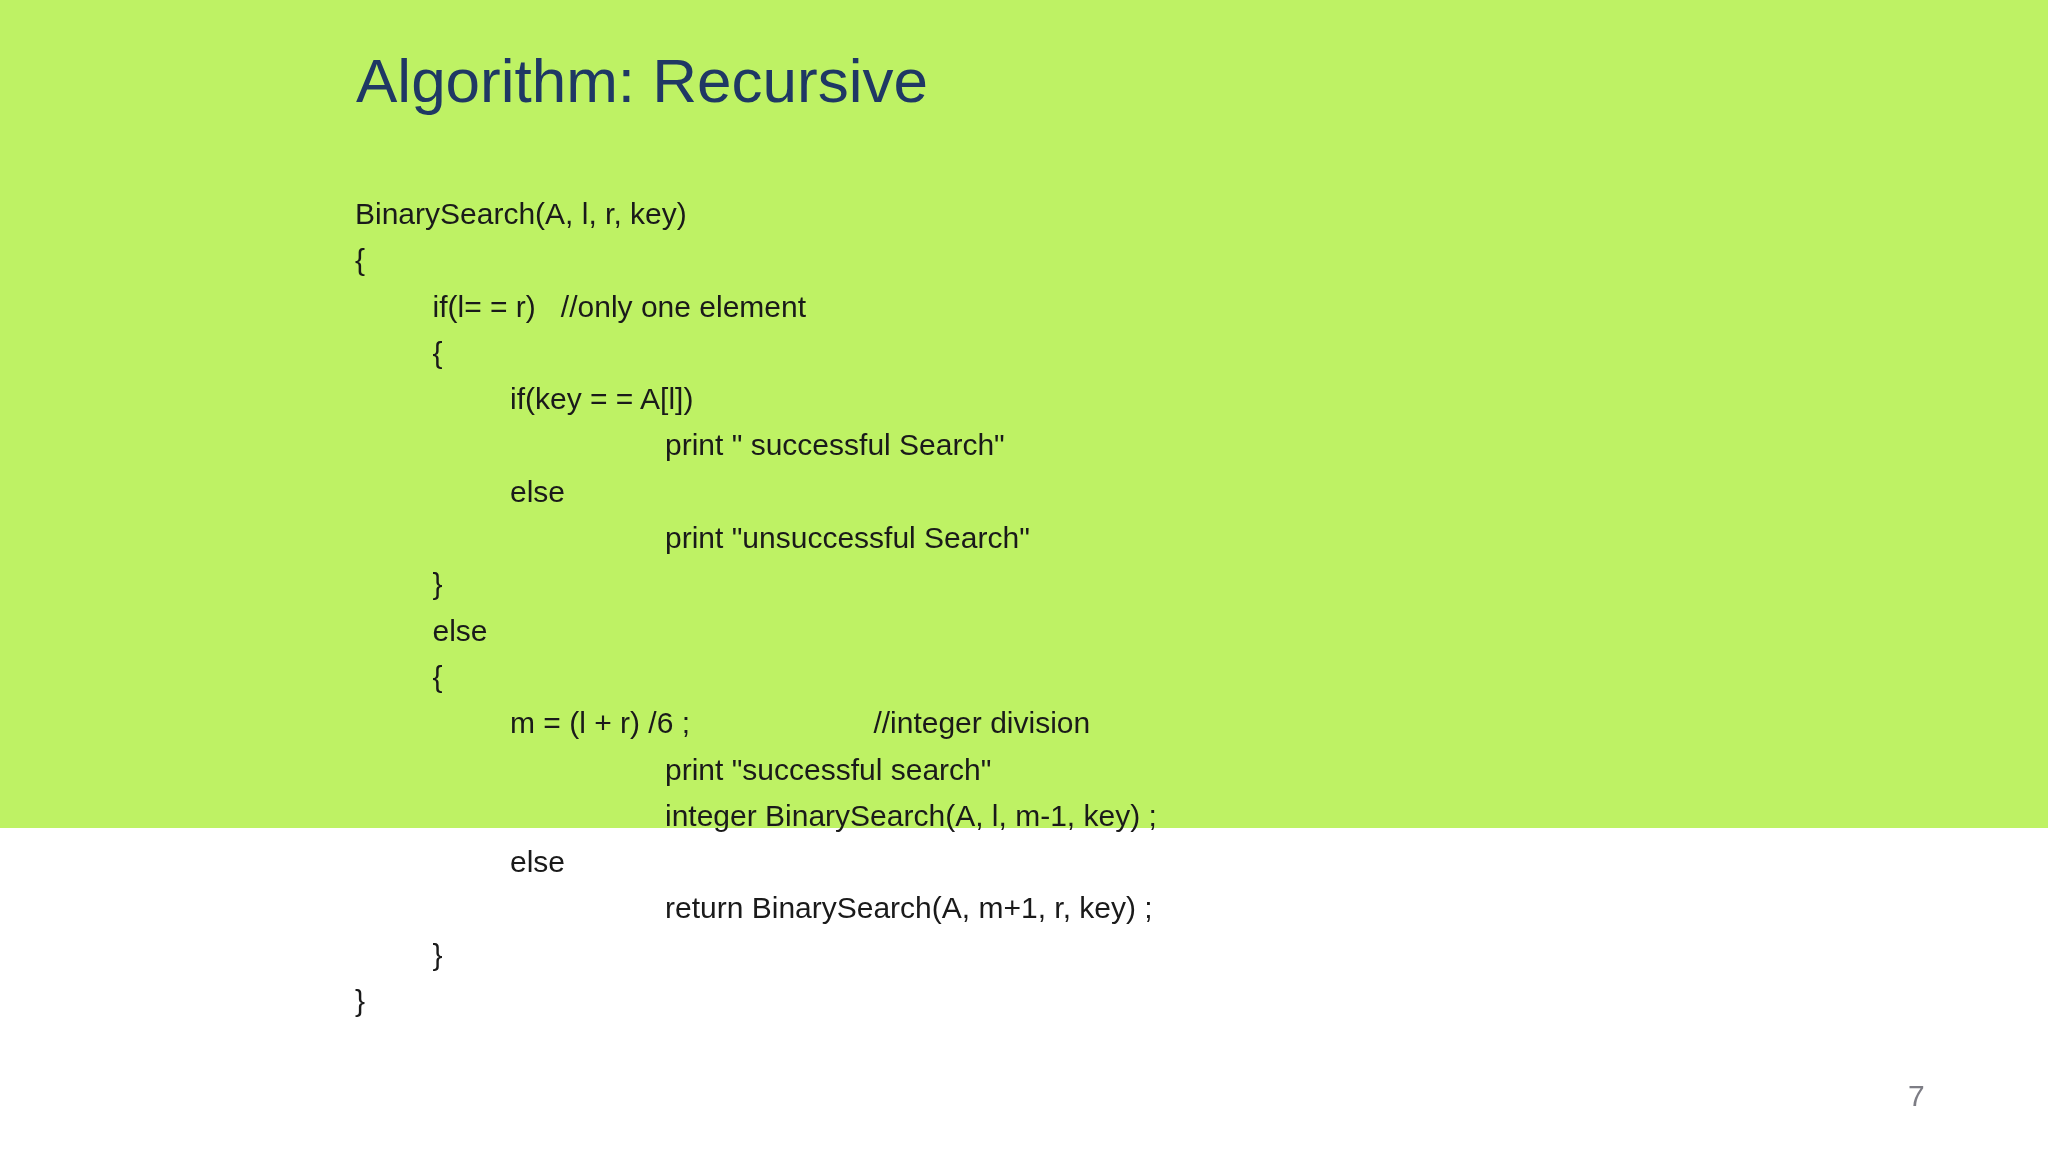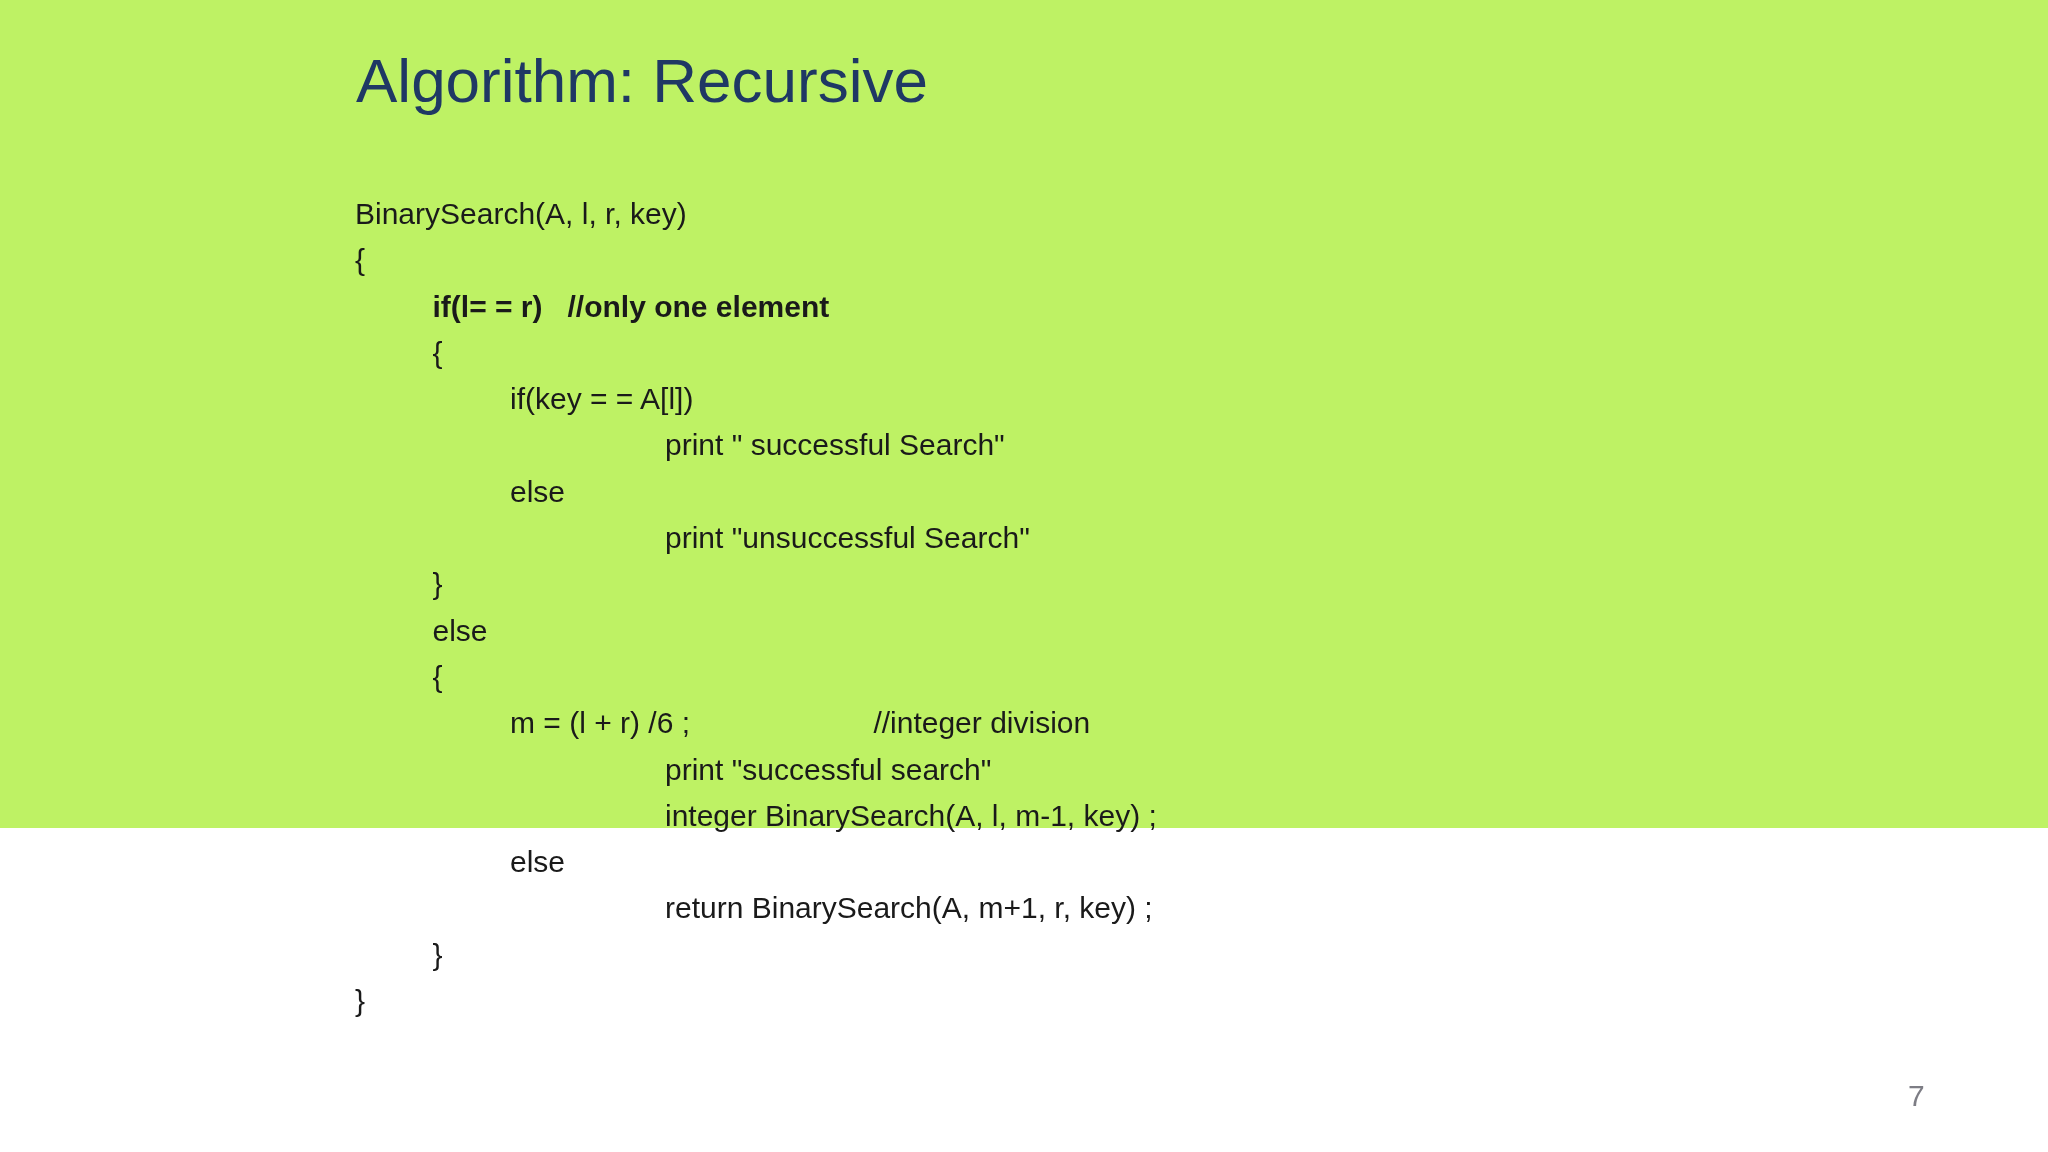--- a/index.html
+++ b/index.html
@@ -57,21 +57,21 @@
 <body>
 
 <div class="slide">
 
   <h1 class="slide-title" style="color: rgb(31, 56, 100);">Algorithm: Recursive</h1>
 
   <div class="code-block" style="color: rgb(26, 26, 26);">
 
   <div class="code-line" style="padding-left: 0px;">BinarySearch(A, l, r, key)</div>
       <div class="code-line" style="padding-left: 0px;">{</div>
-      <div class="code-line" style="padding-left: 77.5px; font-weight: bold;">if(l= = r)   //only one element</div>
+      <div class="code-line" style="padding-left: 77.5px;">if(l= = r)   //only one element</div>
       <div class="code-line" style="padding-left: 77.5px;">{</div>
       <div class="code-line" style="padding-left: 155px;">if(key = = A[l])</div>
       <div class="code-line" style="padding-left: 310px;">print " successful Search"</div>
       <div class="code-line" style="padding-left: 155px;">else</div>
       <div class="code-line" style="padding-left: 310px;">print "unsuccessful Search"</div>
       <div class="code-line" style="padding-left: 77.5px;">}</div>
       <div class="code-line" style="padding-left: 77.5px;">else</div>
       <div class="code-line" style="padding-left: 77.5px;">{</div>
       <div class="code-line" style="padding-left: 155px;">m = (l + r) /6 ;                      //integer division</div>
       <div class="code-line" style="padding-left: 310px;">print "successful search"</div>

